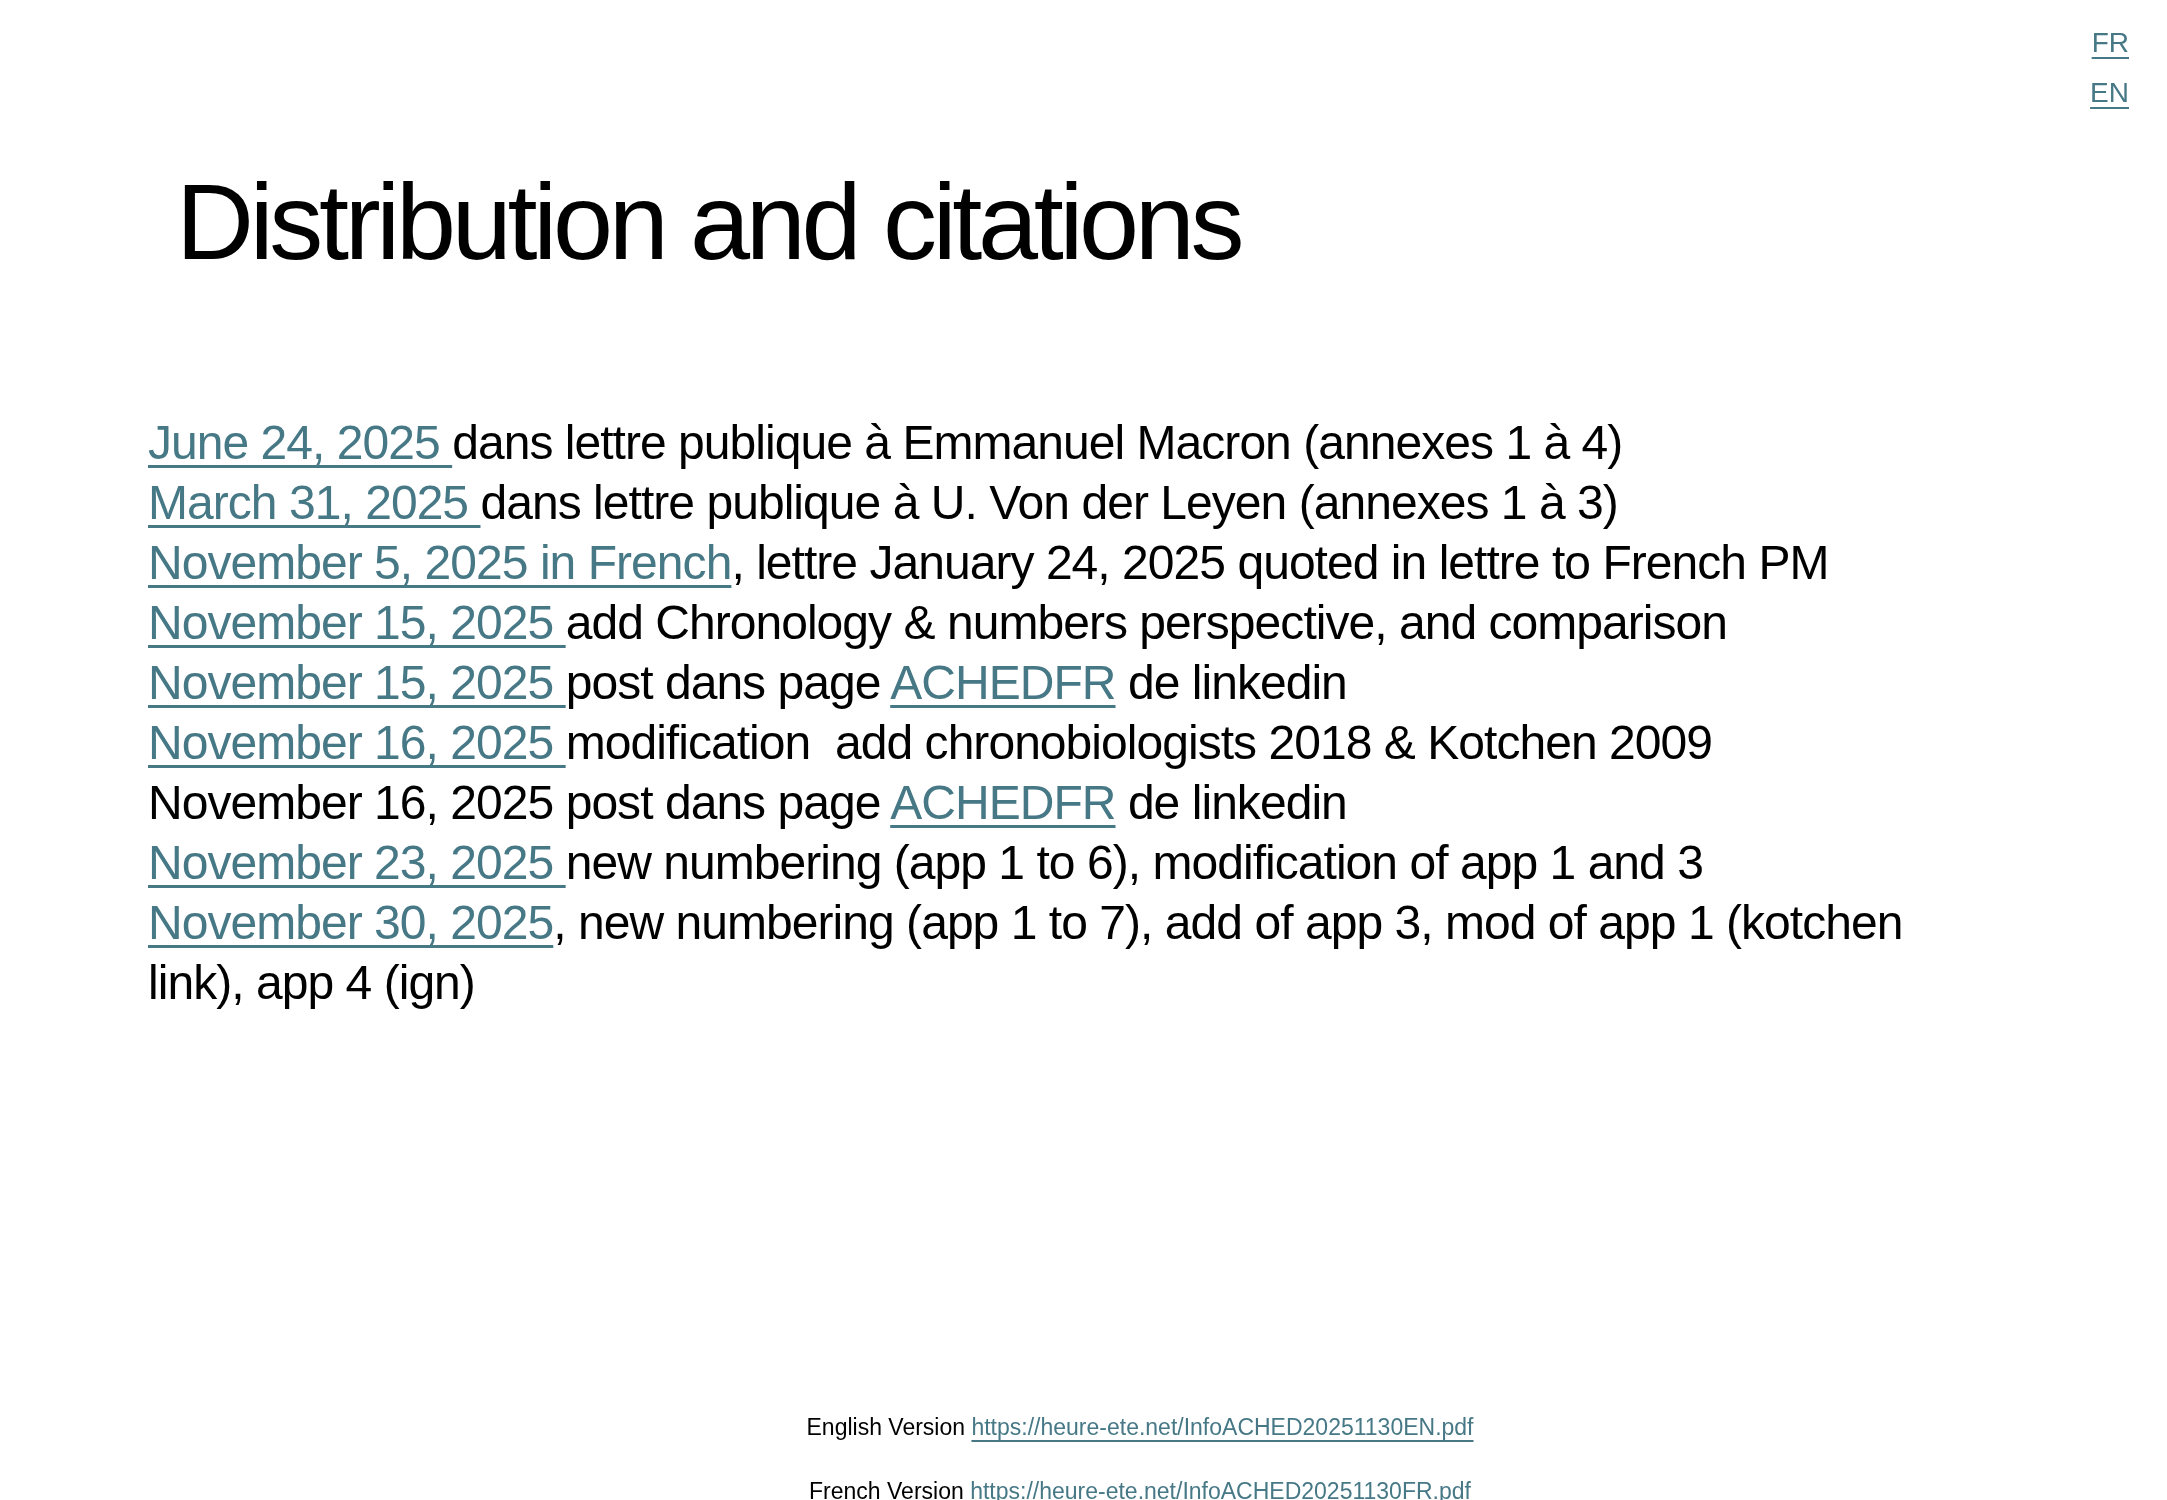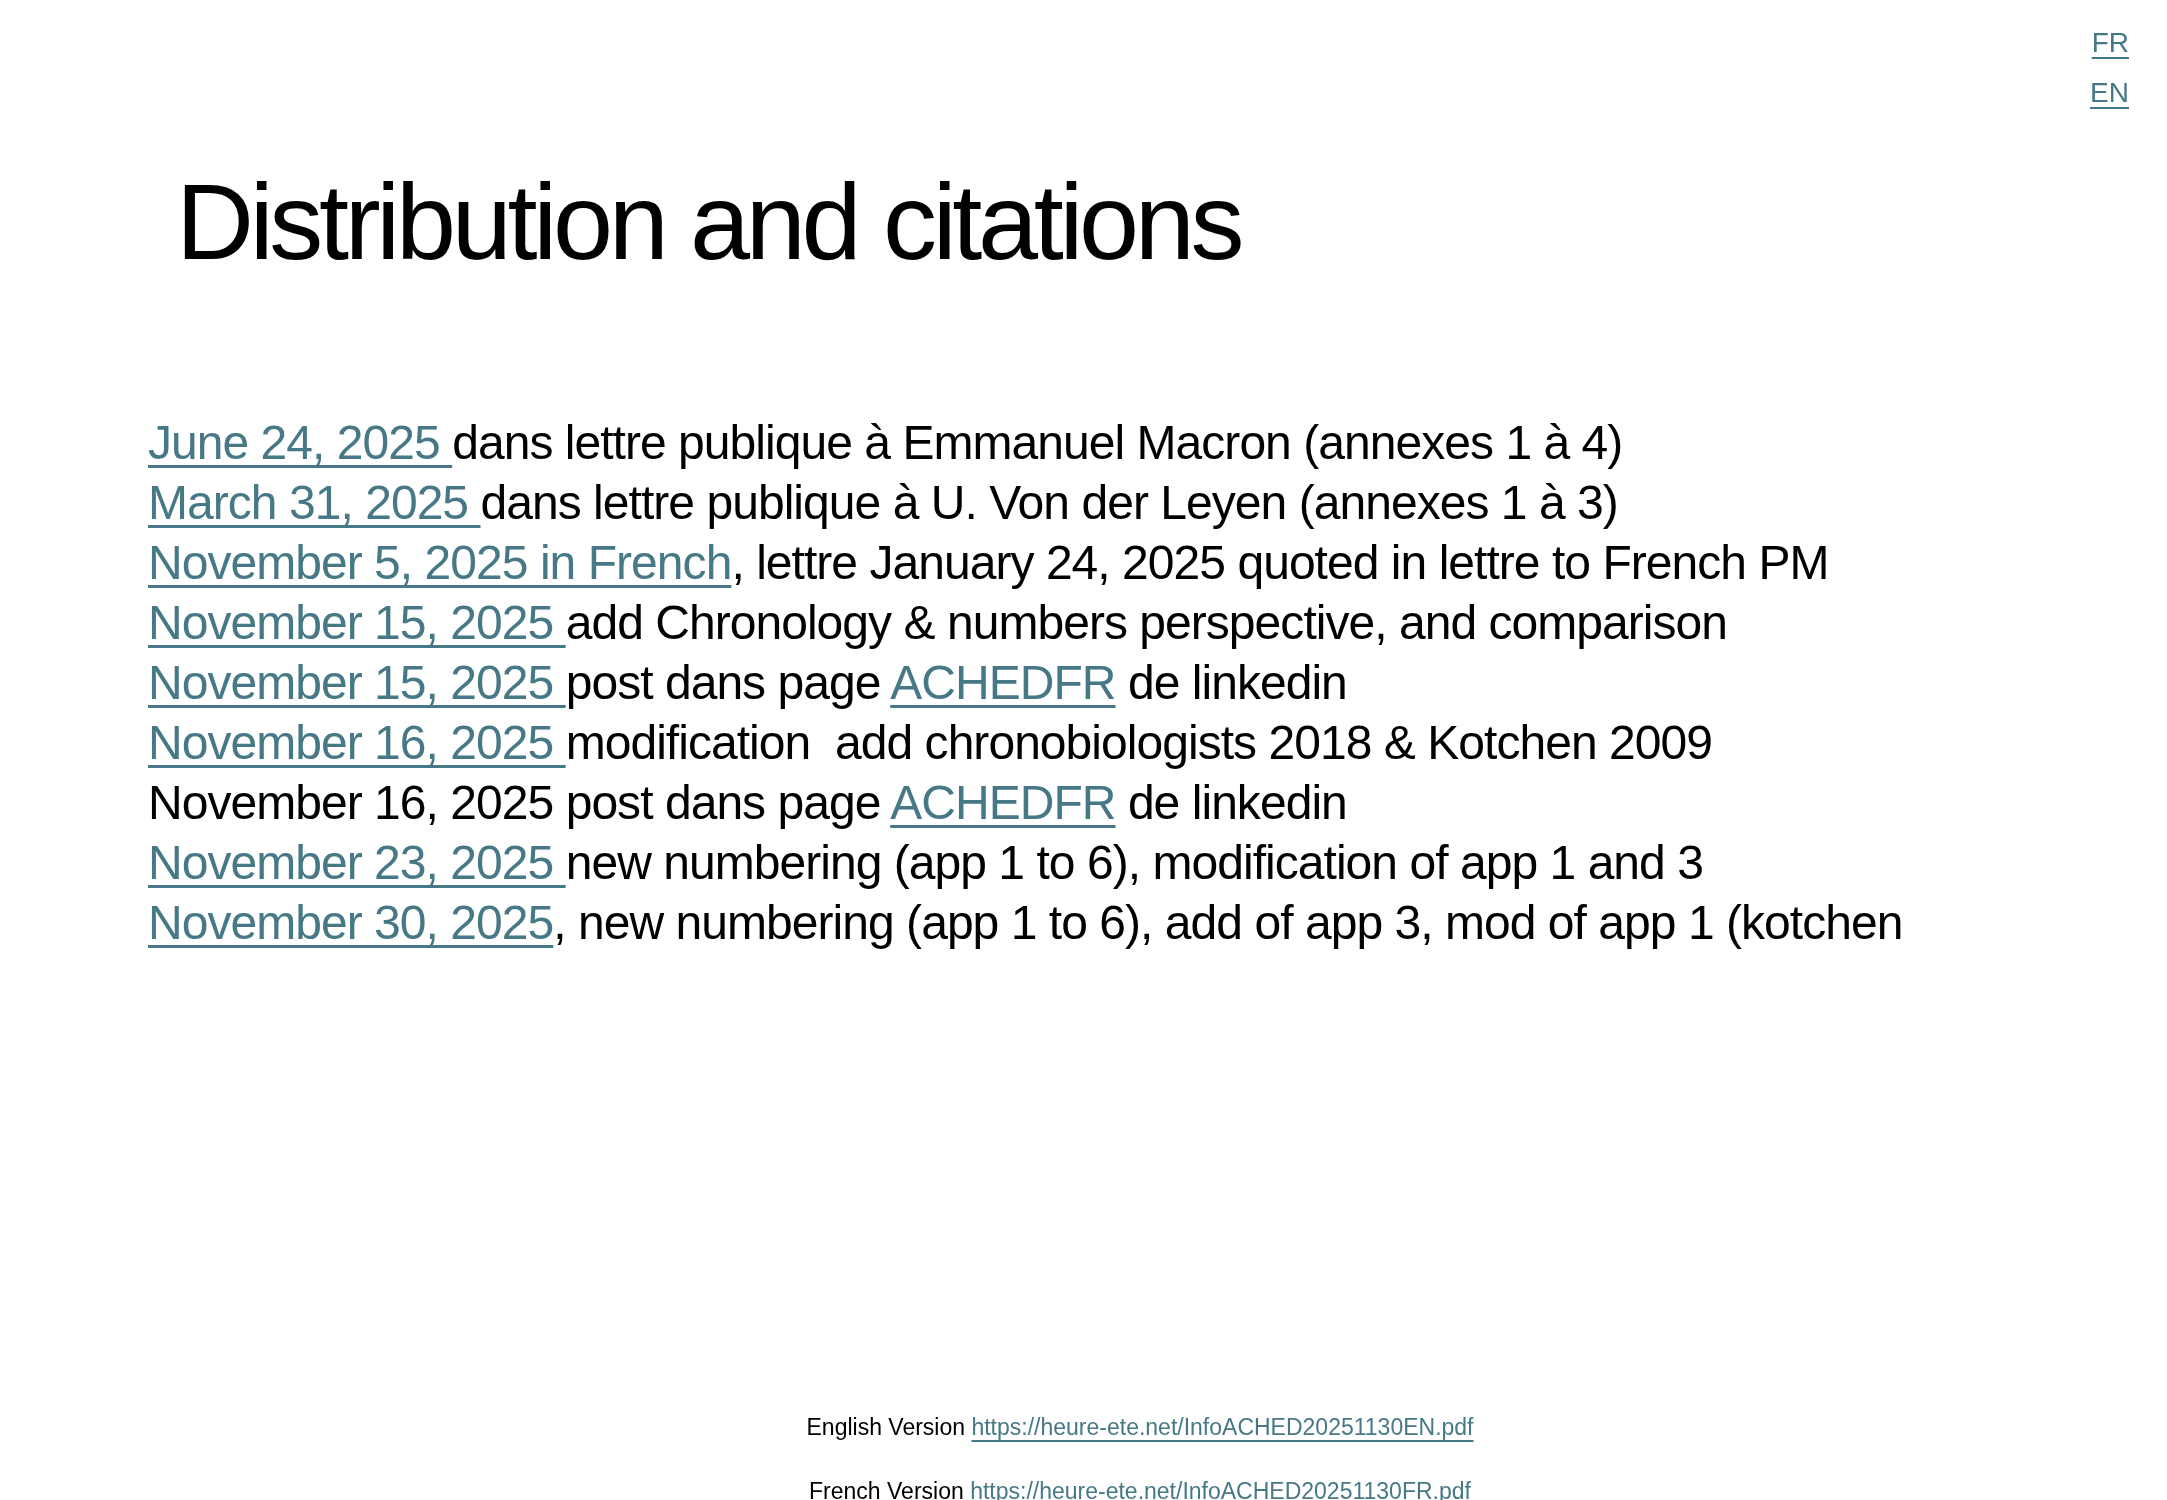--- a/index.html
+++ b/index.html
@@ -96,21 +96,22 @@
 
   <div id="citations">
     <div class="line"><a>June 24, 2025 </a><span>dans lettre publique à Emmanuel Macron (annexes 1 à 4)</span></div>
     <div class="line"><a>March 31, 2025 </a><span>dans lettre publique à U. Von der Leyen (annexes 1 à 3)</span></div>
     <div class="line"><a>November 5, 2025 in French</a><span>, lettre January 24, 2025 quoted in lettre to French PM</span></div>
     <div class="line"><a>November 15, 2025 </a><span>add Chronology &amp; numbers perspective, and comparison</span></div>
     <div class="line"><a>November 15, 2025 </a><span>post dans page </span><a>ACHEDFR</a><span> de linkedin</span></div>
     <div class="line"><a>November 16, 2025 </a><span>modification  add chronobiologists 2018 &amp; Kotchen 2009</span></div>
     <div class="line"><span>November 16, 2025 post dans page </span><a>ACHEDFR</a><span> de linkedin</span></div>
     <div class="line"><a>November 23, 2025 </a><span>new numbering (app 1 to 6), modification of app 1 and 3</span></div>
-    <div class="line"><a>November 30, 2025</a><span>, new numbering (app 1 to 6), add of app 3, mod of app 1 (kotchen</span></div>
+    <div class="line"><a>November 30, 2025</a><span>, new numbering (app 1 to 7), add of app 3, mod of app 1 (kotchen</span></div>
+    <div class="line"><span>link), app 4 (ign)</span></div>
   </div>
 
   <div id="footer">
     <div class="footer-line"><span>English Version </span><a>https://heure-ete.net/InfoACHED20251130EN.pdf</a></div>
     <div class="footer-line"><span>French Version </span><a>https://heure-ete.net/InfoACHED20251130FR.pdf</a></div>
   </div>
 
 </div>
 
 </body></html>

